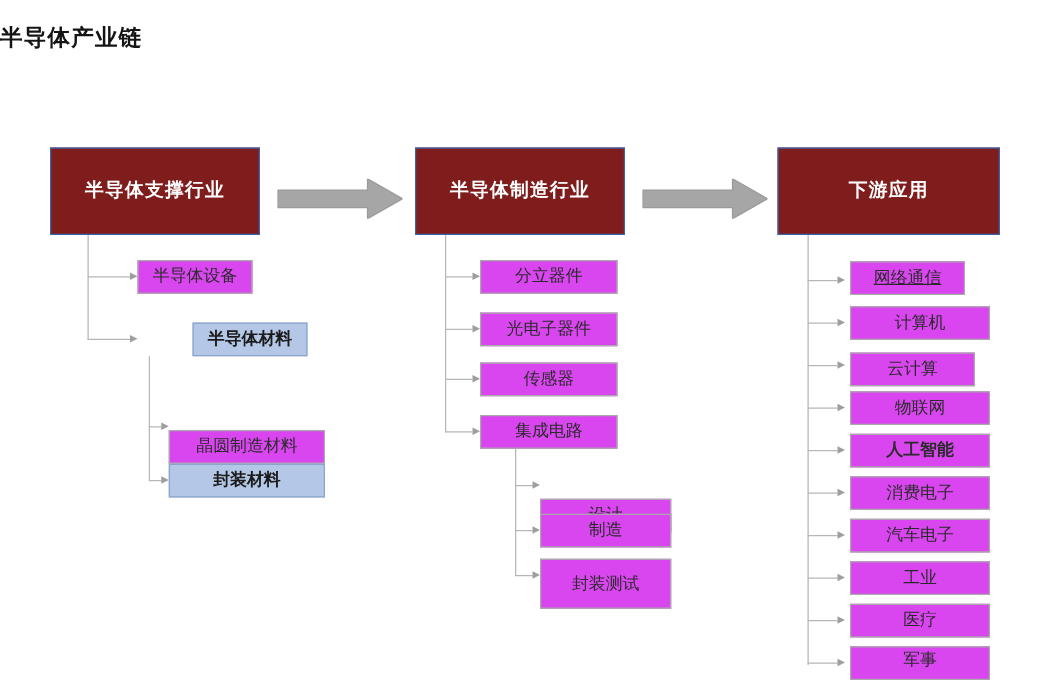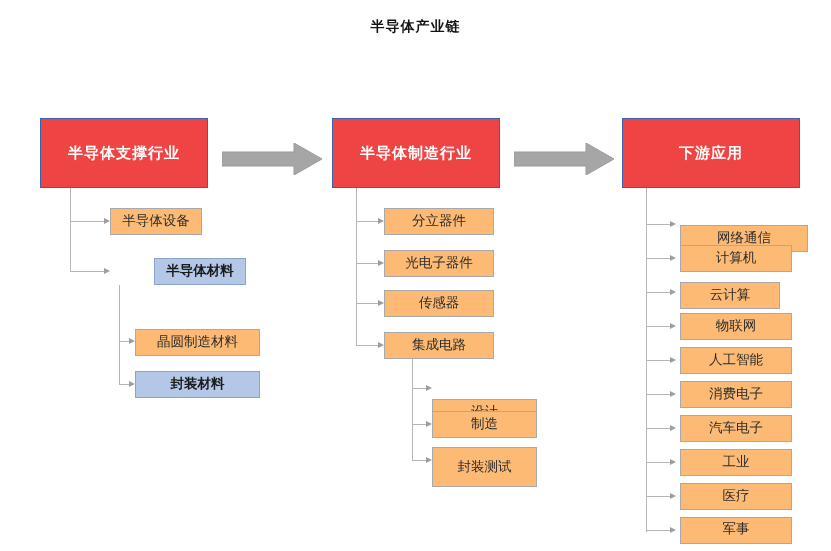--- a/index.html
+++ b/index.html
@@ -15,45 +15,44 @@
     width: 831px;
     height: 551px;
     background: #ffffff;
     overflow: hidden;
   }
   #title {
     position: absolute;
     left: 0;
     top: 18px;
     width: 831px;
-    text-align: center;
-    font-size: 14px;
+    font-size: 18px;
     font-weight: bold;
     color: #141414;
     letter-spacing: 1px;
   }
   .node {
     position: absolute;
     box-sizing: border-box;
     display: flex;
     align-items: center;
     justify-content: center;
     line-height: 1.1;
     white-space: nowrap;
   }
   .node.header {
-    background: #ef4444;
+    background: #7f1d1d;
     border: 1px solid #3a63ad;
     color: #ffffff;
     font-size: 15px;
     font-weight: bold;
     letter-spacing: 1px;
   }
   .node.gray {
-    background: #fdba74;
+    background: #d946ef;
     border: 1px solid #a9a9a9;
     color: #2b2b2b;
     font-size: 13.5px;
   }
   .node.lightblue {
     background: #b4c7e7;
     border: 1px solid #8aa4cc;
     color: #1b1b1b;
     font-size: 13.5px;
     font-weight: bold;
@@ -107,21 +106,21 @@
   <div class="node lightblue" style="left:110px; top:258px; width:92px; height:27px;margin-left:44px;">
     <span>半导体材料</span>
   </div>
 
   <div class="vline" style="left:119px; top:285px; height:99px;"></div>
   <div class="hline" style="left:119px; top:341px; width:10px;"></div>
   <div class="arrowhead" style="left:129px; top:337.5px;"></div>
   <div class="hline" style="left:119px; top:384px; width:10px;"></div>
   <div class="arrowhead" style="left:129px; top:380.5px;"></div>
 
-  <div class="node gray" style="left:135px; top:329px; width:125px; height:27px;">
+  <div class="node gray" style="left:135px; top:344px; width:125px; height:27px;">
     <span>晶圆制造材料</span>
   </div>
 
   <div class="node lightblue" style="left:135px; top:371px; width:125px; height:27px;">
     <span>封装材料</span>
   </div>
 
   <div class="blockarrow" style="left:222px; top:143px;">
     <svg width="100" height="32" viewBox="0 0 100 32">
       <polygon points="0,9 72,9 72,0 100,16 72,32 72,23 0,23" fill="#a6a6a6" stroke="#9a9a9a" stroke-width="1"></polygon>
@@ -199,33 +198,33 @@
   <div class="arrowhead" style="left:670px; top:390.5px;"></div>
   <div class="hline" style="left:646px; top:428px; width:24px;"></div>
   <div class="arrowhead" style="left:670px; top:424.5px;"></div>
   <div class="hline" style="left:646px; top:462px; width:24px;"></div>
   <div class="arrowhead" style="left:670px; top:458.5px;"></div>
   <div class="hline" style="left:646px; top:496px; width:24px;"></div>
   <div class="arrowhead" style="left:670px; top:492.5px;"></div>
   <div class="hline" style="left:646px; top:530px; width:24px;"></div>
   <div class="arrowhead" style="left:670px; top:526.5px;"></div>
 
-  <div class="node gray" style="left:680px; top:225px; width:128px; height:27px;">
+  <div class="node gray" style="left:680px; top:209px; width:92px; height:27px;text-decoration:underline;">
     <span>网络通信</span>
   </div>
   <div class="node gray" style="left:680px; top:245px; width:112px; height:27px;">
     <span>计算机</span>
   </div>
   <div class="node gray" style="left:680px; top:282px; width:100px; height:27px;">
     <span>云计算</span>
   </div>
   <div class="node gray" style="left:680px; top:313px; width:112px; height:27px;">
     <span>物联网</span>
   </div>
-  <div class="node gray" style="left:680px; top:347px; width:112px; height:27px;">
+  <div class="node gray" style="left:680px; top:347px; width:112px; height:27px;font-weight:bold;">
     <span>人工智能</span>
   </div>
   <div class="node gray" style="left:680px; top:381px; width:112px; height:27px;">
     <span>消费电子</span>
   </div>
   <div class="node gray" style="left:680px; top:449px; width:112px; height:27px;">
     <span>工业</span>
   </div>
   <div class="node gray" style="left:680px; top:415px; width:112px; height:27px;">
     <span>汽车电子</span>

